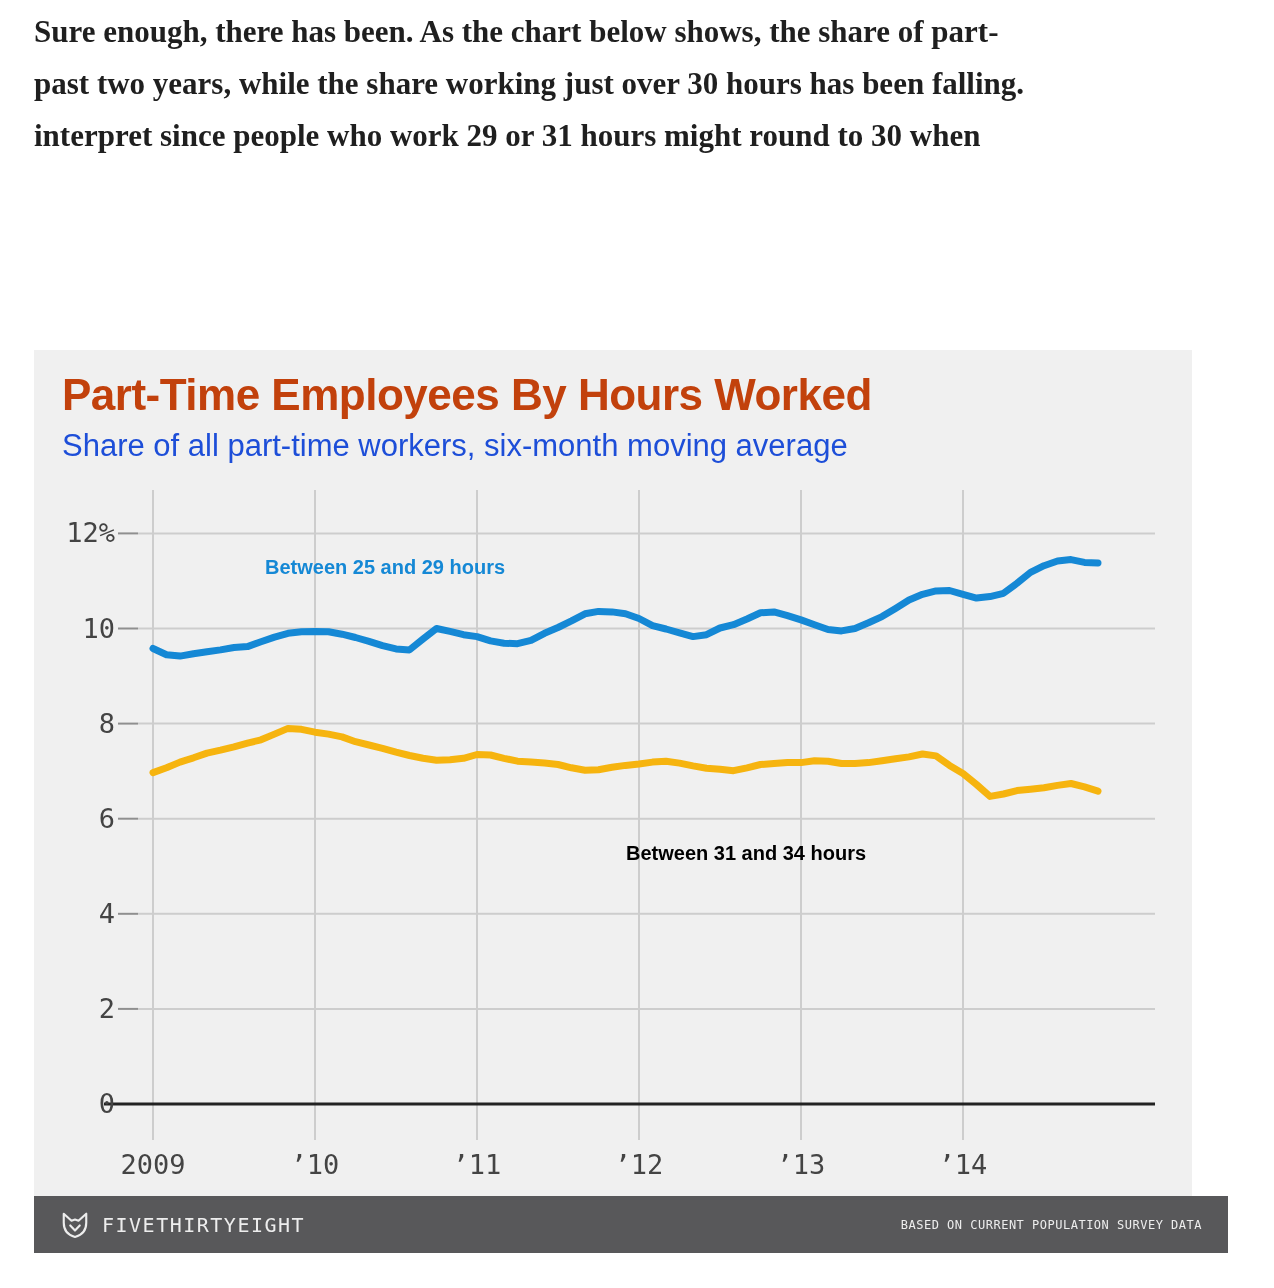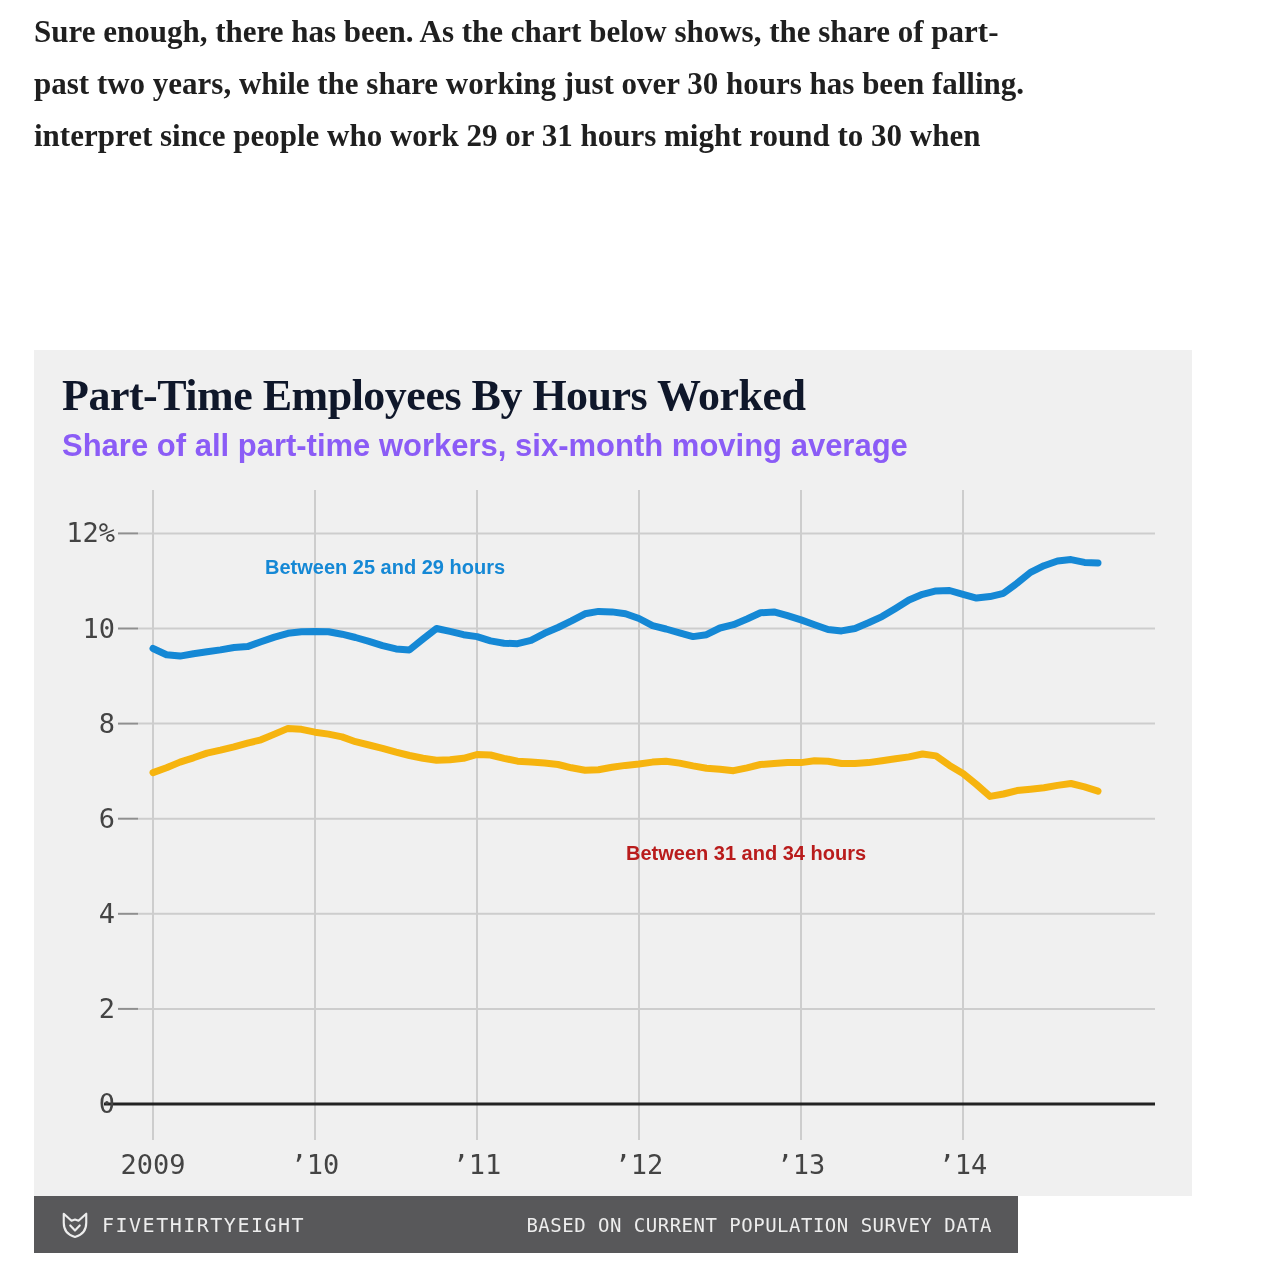--- a/index.html
+++ b/index.html
@@ -18,40 +18,40 @@
   .chart-panel{position:absolute;left:34px;top:350px;width:1158px;height:846px;}
   .chart-title{position:absolute;left:28px;top:20px;
                font-size:44px;font-weight:bold;letter-spacing:-0.5px;}
   .chart-subtitle{position:absolute;left:28px;top:78px;font-size:31px;}
   .plot{position:absolute;left:0;top:0;width:1158px;height:846px;}
   .series-label{position:absolute;font-size:20px;font-weight:bold;white-space:nowrap;}
   .series-label.blue{left:231px;top:206px;}
   .series-label.yellow{left:592px;top:492px;}
 
   
-  .footer{position:absolute;left:34px;top:1196px;width:984px;height:57px;
+  .footer{position:absolute;left:34px;top:1196px;width:1194px;height:57px;
           display:flex;align-items:center;justify-content:space-between;
           box-sizing:border-box;padding:0 26px;
           font-family:"DejaVu Sans Mono",monospace;}
   .footer-left{display:flex;align-items:center;}
   .footer-left .brand-text{margin-left:12px;font-size:20px;letter-spacing:1.5px;}
-  .footer-right{font-size:19px;letter-spacing:0.5px;}
+  .footer-right{font-size:12px;letter-spacing:0.5px;}
 </style>
 </head>
 <body>
 
 <div class="article">
     <div class="tline"><span>Sure enough, there has been. As the chart below shows, the share of part-</span></div>
     <div class="tline"><span>past two years, while the share working just over 30 hours has been falling.</span></div>
     <div class="tline"><span>interpret since people who work 29 or 31 hours might round to 30 when</span></div>
   </div>
 
 <div class="chart-panel" style="background: rgb(240, 240, 240);">
-  <div class="chart-title" style="color: #0f172a; font-family: Liberation Serif, serif;">Part-Time Employees By Hours Worked</div>
-  <div class="chart-subtitle" style="color: #8b5cf6; font-weight: bold;">Share of all part-time workers, six-month moving average</div>
+  <div class="chart-title" style="color: #c2410c;">Part-Time Employees By Hours Worked</div>
+  <div class="chart-subtitle" style="color: #1d4ed8;">Share of all part-time workers, six-month moving average</div>
   <svg class="plot" viewBox="0 0 1158 846" xmlns="http://www.w3.org/2000/svg">
       <g>
         <line x1="119" y1="140" x2="119" y2="790" stroke="#cdcdcd" stroke-width="2"></line>
         <line x1="281" y1="140" x2="281" y2="790" stroke="#cdcdcd" stroke-width="2"></line>
         <line x1="443" y1="140" x2="443" y2="790" stroke="#cdcdcd" stroke-width="2"></line>
         <line x1="605" y1="140" x2="605" y2="790" stroke="#cdcdcd" stroke-width="2"></line>
         <line x1="767" y1="140" x2="767" y2="790" stroke="#cdcdcd" stroke-width="2"></line>
         <line x1="929" y1="140" x2="929" y2="790" stroke="#cdcdcd" stroke-width="2"></line>
         <line x1="104" y1="183.4000000000001" x2="1121" y2="183.4000000000001" stroke="#cdcdcd" stroke-width="2"></line>
         <line x1="84" y1="183.4000000000001" x2="104" y2="183.4000000000001" stroke="#8f8f8f" stroke-width="2"></line>
@@ -81,21 +81,21 @@
         <text x="81" y="572.8" text-anchor="end" fill="#444444" font-size="27" style="font-family: &quot;DejaVu Sans Mono&quot;, monospace;">4</text>
         <text x="81" y="667.9" text-anchor="end" fill="#444444" font-size="27" style="font-family: &quot;DejaVu Sans Mono&quot;, monospace;">2</text>
         <text x="81" y="763" text-anchor="end" fill="#444444" font-size="27" style="font-family: &quot;DejaVu Sans Mono&quot;, monospace;">0</text>
       </g>
       <g>
         <polyline points="119.0,298.5 132.5,304.7 146.0,306.1 159.5,303.7 173.0,301.8 186.5,299.9 200.0,297.5 213.5,296.6 227.0,291.8 240.5,287.1 254.0,283.3 267.5,281.8 281.0,281.4 294.5,281.8 308.0,284.2 321.5,287.5 335.0,291.3 348.5,295.6 362.0,298.9 375.5,299.9 389.0,289.0 402.5,278.5 416.0,281.4 429.5,284.7 443.0,286.6 456.5,290.9 470.0,293.2 483.5,293.7 497.0,290.4 510.5,283.3 524.0,277.5 537.5,270.9 551.0,263.8 564.5,261.4 578.0,261.9 591.5,263.8 605.0,268.5 618.5,275.6 632.0,279.0 645.5,282.8 659.0,286.6 672.5,284.7 686.0,278.0 699.5,274.7 713.0,269.0 726.5,262.8 740.0,261.9 753.5,265.7 767.0,269.9 780.5,274.7 794.0,279.5 807.5,280.9 821.0,278.5 834.5,272.8 848.0,266.6 861.5,258.5 875.0,250.0 888.5,244.3 902.0,240.9 915.5,240.5 929.0,244.3 942.5,248.1 956.0,246.6 969.5,243.3 983.0,233.3 996.5,222.4 1010.0,215.7 1023.5,211.0 1037.0,209.6 1050.5,212.4 1064.0,212.9" fill="none" stroke="#1588d5" stroke-width="7" stroke-linecap="round" stroke-linejoin="round"></polyline>
         <polyline points="119.0,422.6 132.5,417.8 146.0,412.1 159.5,407.8 173.0,403.1 186.5,400.2 200.0,396.9 213.5,393.1 227.0,389.8 240.5,384.1 254.0,378.4 267.5,379.3 281.0,382.2 294.5,384.1 308.0,386.9 321.5,391.7 335.0,395.0 348.5,398.3 362.0,402.1 375.5,405.5 389.0,408.3 402.5,410.2 416.0,409.7 429.5,408.3 443.0,404.5 456.5,405.0 470.0,408.3 483.5,411.2 497.0,412.1 510.5,413.1 524.0,414.5 537.5,417.8 551.0,420.2 564.5,419.7 578.0,417.3 591.5,415.4 605.0,414.0 618.5,412.1 632.0,411.2 645.5,413.1 659.0,415.9 672.5,418.3 686.0,419.2 699.5,420.7 713.0,417.8 726.5,414.5 740.0,413.5 753.5,412.6 767.0,412.6 780.5,410.7 794.0,411.2 807.5,413.5 821.0,413.5 834.5,412.6 848.0,410.7 861.5,408.8 875.0,406.9 888.5,404.0 902.0,405.9 915.5,415.4 929.0,423.5 942.5,434.5 956.0,446.4 969.5,444.0 983.0,440.6 996.5,439.2 1010.0,437.8 1023.5,435.4 1037.0,433.5 1050.5,436.8 1064.0,441.1" fill="none" stroke="#f6b40f" stroke-width="7" stroke-linecap="round" stroke-linejoin="round"></polyline>
       </g>
     </svg>
   <div class="series-label blue" style="color: rgb(21, 136, 213);">Between 25 and 29 hours</div>
-  <div class="series-label yellow" style="color: #b91c1c;">Between 31 and 34 hours</div>
+  <div class="series-label yellow" style="color: #000000;">Between 31 and 34 hours</div>
 </div>
 
 <div class="footer" style="background: rgb(88, 88, 90); color: rgb(237, 237, 237);">
   <div class="footer-left">
     <svg width="30" height="30" viewBox="0 0 24 24" fill="none">
       <path d="M3 3 L9.2 8.6 L12 7.6 L14.8 8.6 L21 3 L21 10.2 C21 16.4 17.2 20.2 12 21.6 C6.8 20.2 3 16.4 3 10.2 Z" stroke="#ededed" stroke-width="1.7" stroke-linejoin="round"></path>
       <path d="M8.2 12.4 L12 16.4 L15.8 12.4" stroke="#ededed" stroke-width="1.7" stroke-linecap="round" stroke-linejoin="round" fill="none"></path>
     </svg>
     <span class="brand-text">FIVETHIRTYEIGHT</span>
   </div>

